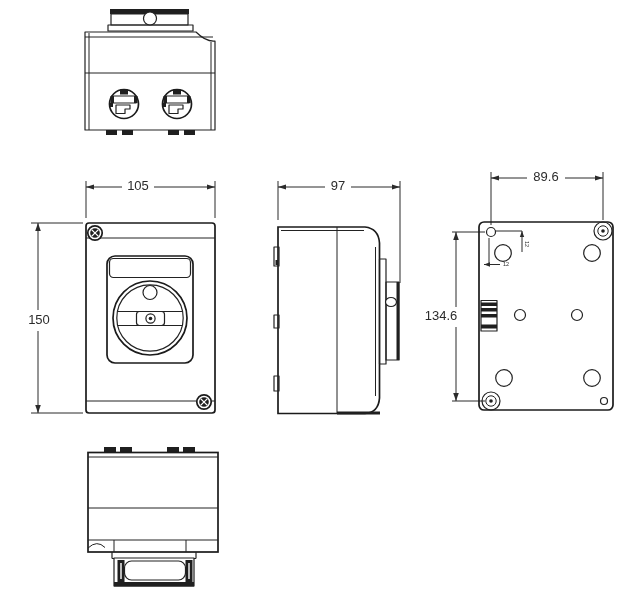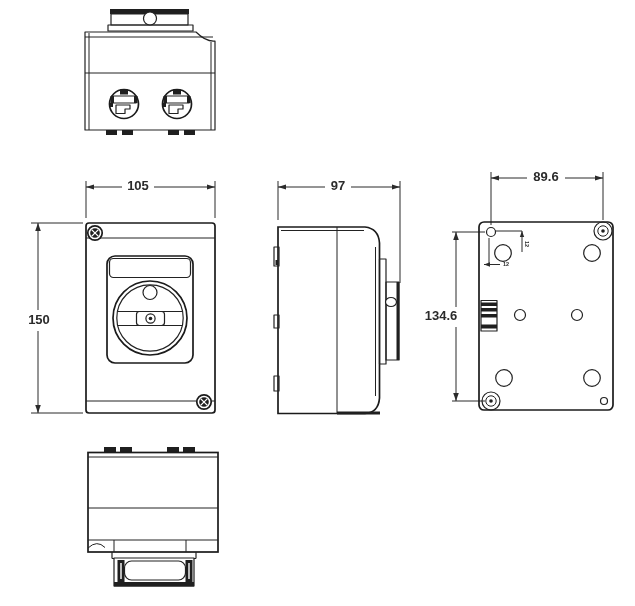--- a/index.html
+++ b/index.html
@@ -1,17 +1,17 @@
 <!DOCTYPE html>
 <html><head>
 <meta charset="utf-8">
 <style>
   html,body{margin:0;padding:0;background:#ffffff;}
   .canvas{position:relative;width:635px;height:606px;background:#ffffff;overflow:hidden;
-          font-family:"Liberation Sans", sans-serif;font-weight:bold;}
+          font-family:"Liberation Sans", sans-serif;}
   svg{display:block;}
   .ln{fill:none;stroke:#222222;stroke-width:1.2;stroke-linecap:butt;stroke-linejoin:round;}
   .ln-thin{fill:none;stroke:#222222;stroke-width:1;}
   .ln-bold{fill:none;stroke:#1b1b1b;stroke-width:1.7;}
   .dk{fill:#1f1f1f;stroke:none;}
   .wh{fill:#ffffff;}
   .dim{fill:none;stroke:#2b2b2b;stroke-width:1;}
   .arr{fill:#2b2b2b;stroke:none;}
   text{fill:#2b2b2b;font-family:"Liberation Sans",sans-serif;}
   .dimtxt{font-size:13px;}

